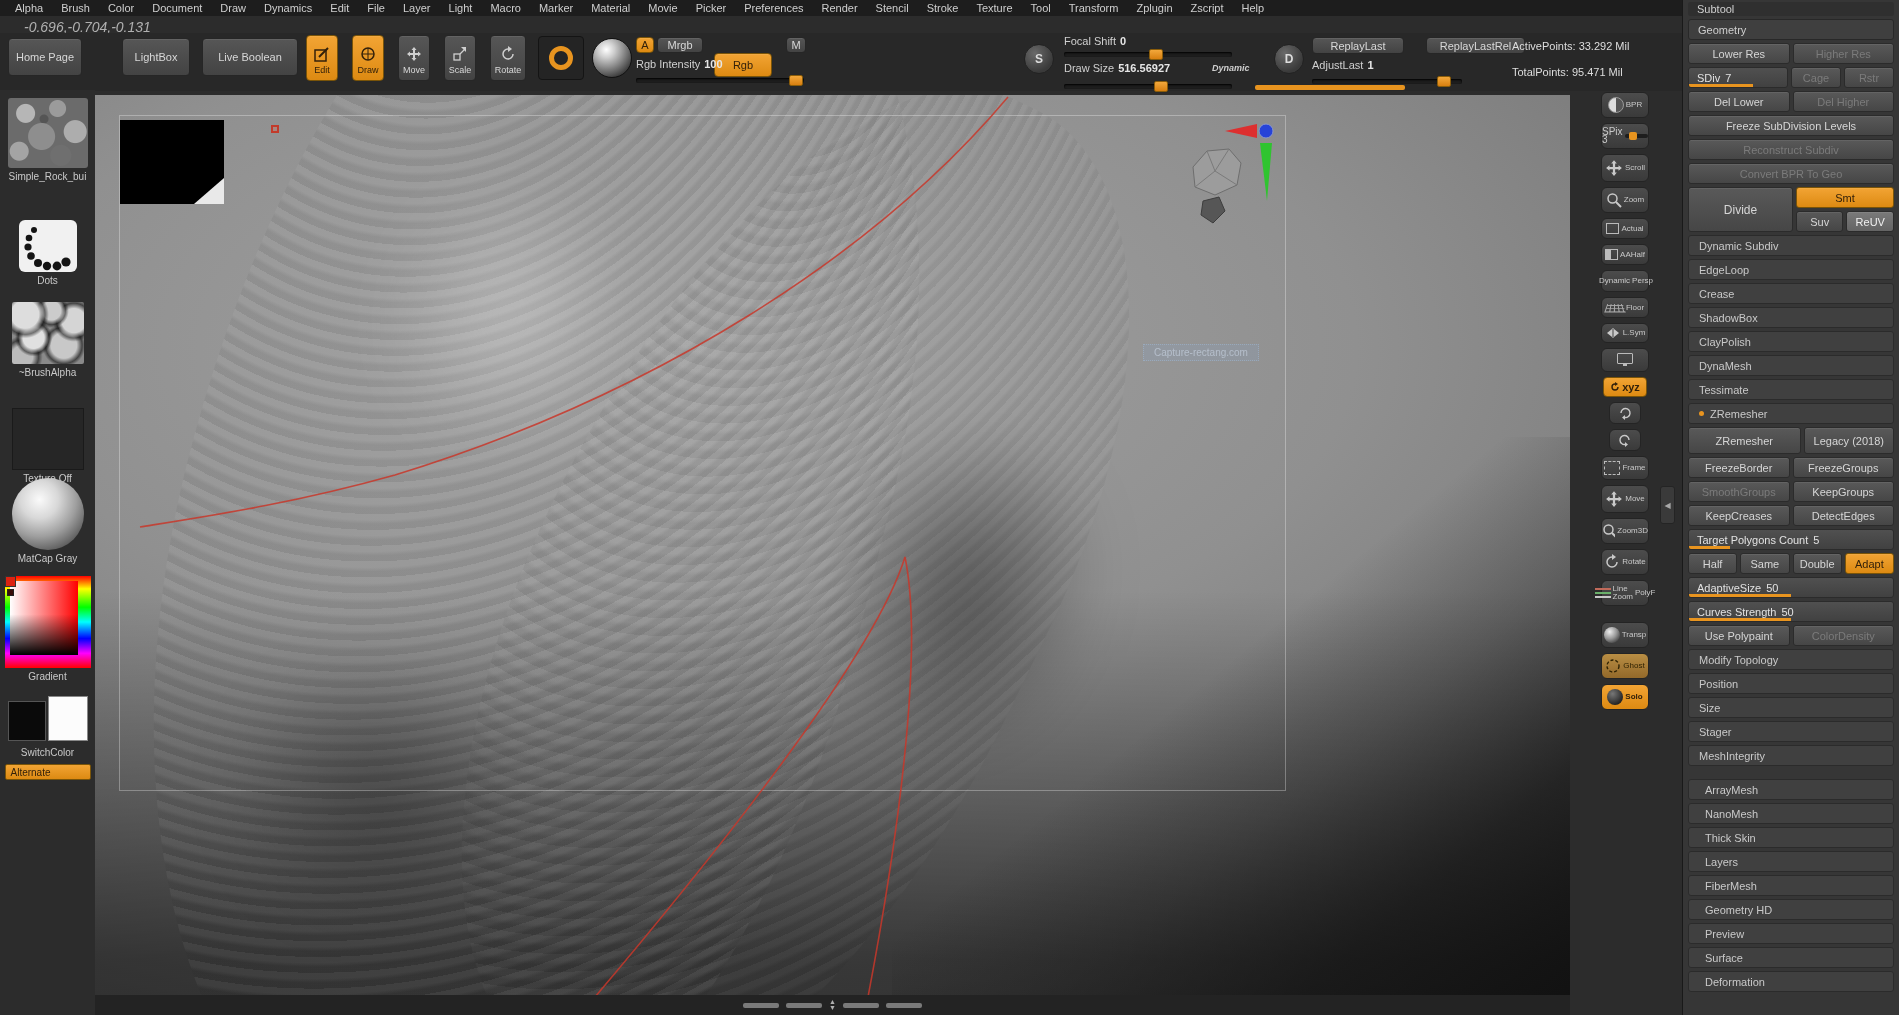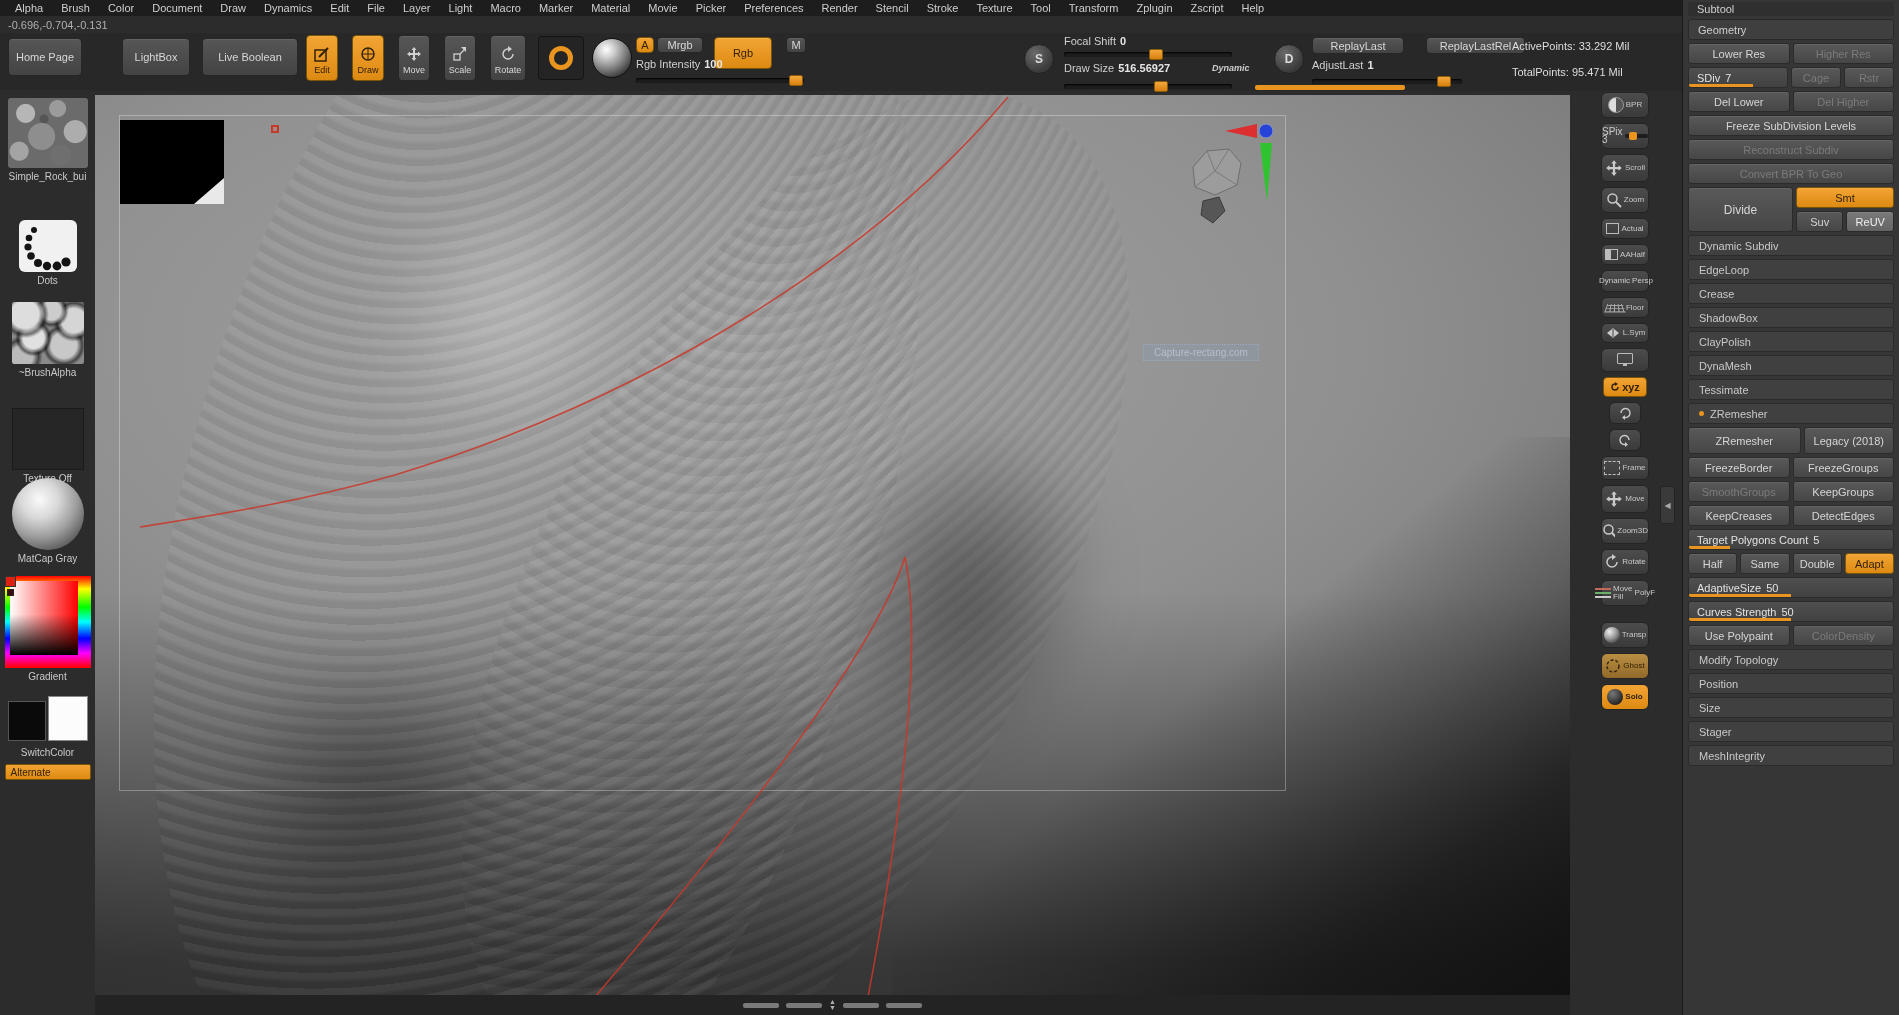--- a/index.html
+++ b/index.html
@@ -3,21 +3,21 @@
 <meta charset="utf-8">
 <style>
 * { margin:0; padding:0; box-sizing:border-box; }
 html,body { width:1899px; height:1015px; }
 body { position:relative; background:#2c2c2c; font-family:"Liberation Sans",sans-serif; color:#ddd; overflow:hidden; -webkit-user-select:none; user-select:none; }
 .abs { position:absolute; }
 
 
 #menubar { position:absolute; left:0; top:0; width:1682px; height:16px; background:#1d1d1d; display:flex; align-items:center; padding-left:6px; }
 .mi { color:#cfcfcf; font-size:11px; padding:0 9px; white-space:nowrap; }
-#coords { position:absolute; left:8px; top:19px; color:#b0b0b0; font-size:11px; }
+#coords { position:absolute; left:24px; top:19px; color:#b0b0b0; font-size:14px;font-style:italic; }
 
 
 #shelf { position:absolute; left:0; top:33px; width:1682px; height:58px; background:#282828; }
 .btn { background:linear-gradient(#565656,#434343); border:1px solid #262626; border-radius:4px; color:#d8d8d8; font-size:11px; display:flex; align-items:center; justify-content:center; box-shadow:inset 0 1px 0 rgba(255,255,255,.08); text-align:center; }
 .orange { background:linear-gradient(#f2a434,#dd8a12) !important; color:#33210a !important; border-color:#7a5408 !important; }
 .dim { color:#7b7b7b !important; }
 .toolbtn { position:absolute; width:32px; height:46px; flex-direction:column; gap:2px; font-size:9px; padding-top:3px; }
 .toolbtn .glyph { width:18px; height:18px; display:flex; align-items:center; justify-content:center; }
 .sh-label { font-size:11px; color:#d0d0d0; white-space:nowrap; }
 .sh-label b { font-weight:bold; color:#e6e6e6; margin-left:4px; }
@@ -225,21 +225,21 @@
   </div>
 
   <div class="brush-thumb abs" style="left:538px;top:3px;width:46px;height:44px">
     <span class="brush-ring"></span>
   </div>
   <div class="mat-sphere abs" style="left:592px;top:5px;width:40px;height:40px"></div>
 
   <div class="abs" style="left:636px;top:4px;width:172px;height:50px">
     <div class="btn orange abs" style="left:0;top:0;width:18px;height:16px">A</div>
     <div class="btn abs" style="left:21px;top:0;width:46px;height:16px">Mrgb</div>
-    <div class="btn orange abs" style="left:78px;top:0;width:58px;height:32px">Rgb</div>
+    <div class="btn orange abs" style="left:78px;top:16px;width:58px;height:24px">Rgb</div>
     <div class="btn abs" style="left:150px;top:0;width:20px;height:16px">M</div>
     <div class="sh-label abs" style="left:0;top:21px"><span>Rgb Intensity</span><b>100</b></div>
     <div class="sh-track abs" style="left:0;top:41px;width:168px">
       <span class="sh-handle" style="left: 95%;"></span>
     </div>
   </div>
 
 
   <div class="badge abs" style="left:1024px;top:11px">S</div>
 
@@ -467,21 +467,21 @@
         <path d="M8 0 L12 3 L8 6 Z" fill="#c9c9c9"></path>
       </svg>
     <span class="rslabel">Rotate</span>
   </div>
   <div class="rsbtn">
     <span class="i-lines">
         <span style="background:#c06a5a"></span>
         <span style="background:#6ab06a"></span>
         <span style="background:#c9c9c9"></span>
       </span>
-    <span class="rslabel">Move Fill</span>
+    <span class="rslabel">Line Zoom</span>
     <span class="rslabel">PolyF</span>
   </div>
   <div style="height:6px"></div>
   <div class="rsbtn">
     <span class="i-sphere"></span>
     <span class="rslabel">Transp</span>
   </div>
   <div class="rsbtn ghost">
     <svg width="16" height="16">
         <circle cx="8" cy="8" r="6" fill="none" stroke="#2e2203" stroke-width="1.4" stroke-dasharray="3 2"></circle>
@@ -612,13 +612,25 @@
 
   <div class="pheader">Modify Topology</div>
       <div class="pheader">Position</div>
       <div class="pheader">Size</div>
       <div class="pheader">Stager</div>
       <div class="pheader">MeshIntegrity</div>
     </div>
 
   <div class="pspace"></div>
 
+  <div>
+
+  <div class="pheader pal">ArrayMesh</div>
+      <div class="pheader pal">NanoMesh</div>
+      <div class="pheader pal">Thick Skin</div>
+      <div class="pheader pal">Layers</div>
+      <div class="pheader pal">FiberMesh</div>
+      <div class="pheader pal">Geometry HD</div>
+      <div class="pheader pal">Preview</div>
+      <div class="pheader pal">Surface</div>
+      <div class="pheader pal">Deformation</div>
+    </div>
 </aside>
 
 </body></html>

